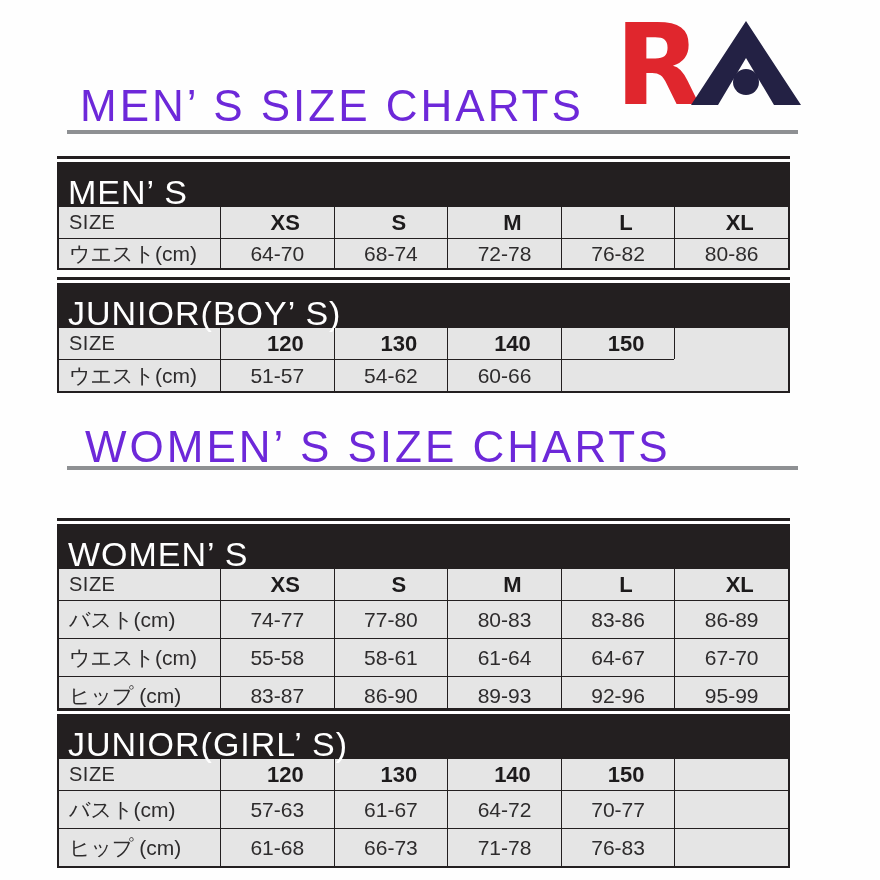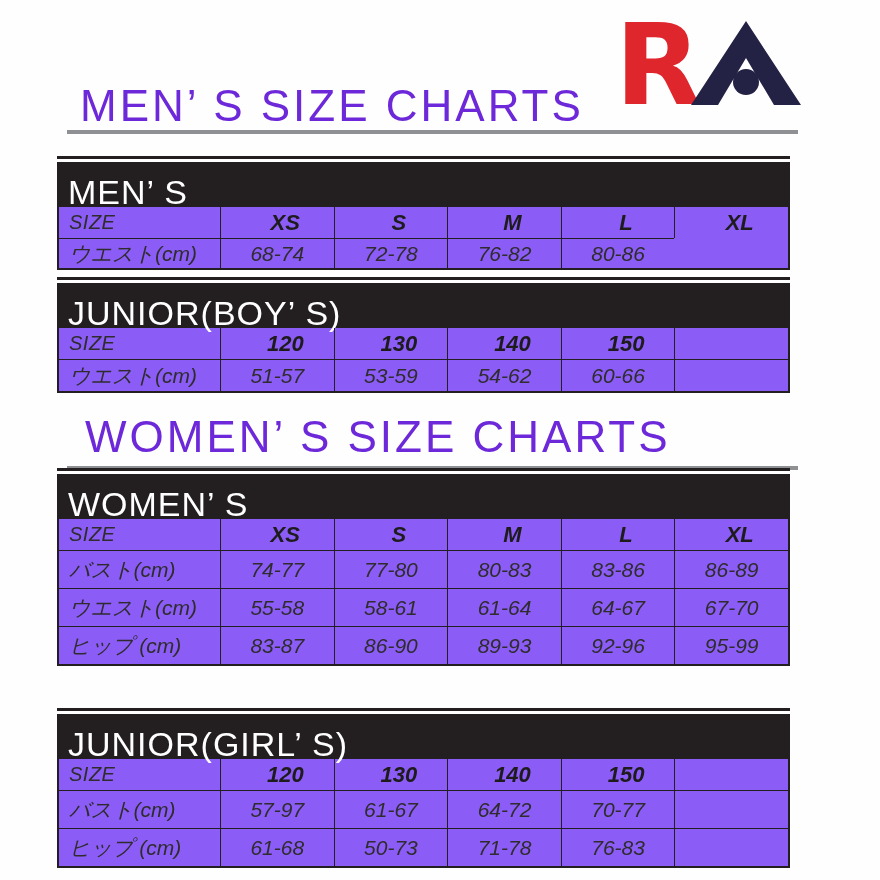--- a/index.html
+++ b/index.html
@@ -20,21 +20,21 @@
   
   .size-table{position:absolute;left:57px;width:733px;box-sizing:border-box;}
   .band{
     height:51px;box-sizing:border-box;
     background:linear-gradient(to bottom,#231f20 0px,#231f20 3px,#ffffff 3px,#ffffff 6px,#231f20 6px);
     color:#ffffff;display:flex;align-items:center;
     padding:22px 0 0 11px;font-size:34px;letter-spacing:1px;white-space:nowrap;
   }
   .grid{
     display:grid;grid-template-columns:161px repeat(5,1fr);
-    border:2px solid #231f20;border-top:none;box-sizing:border-box;background:#8b5cf6;font-style:italic;
+    border:2px solid #231f20;border-top:none;box-sizing:border-box;background:#e5e5e5;
   }
   .cell{
     display:flex;align-items:center;justify-content:center;box-sizing:border-box;
     font-size:21px;color:#2e2c2d;border-left:1.5px solid #231f20;border-top:1.5px solid #231f20;
     white-space:nowrap;overflow:hidden;
   }
   .cell.label{justify-content:flex-start;padding-left:10px;border-left:none;}
   .cell.first-row{border-top:none;}
   .cell.colhead{font-weight:bold;font-size:22px;color:#1d1b1c;padding-left:16px;}
   .cell.size-label{font-size:20px;letter-spacing:.5px;}
@@ -60,51 +60,51 @@
       <span>MEN’ S</span>
     </div>
     <div class="grid" style="grid-template-rows: 31px 30px;">
         <div class="cell label size-label first-row">SIZE</div>
         <div class="cell colhead first-row">XS</div>
         <div class="cell colhead first-row">S</div>
         <div class="cell colhead first-row">M</div>
         <div class="cell colhead first-row">L</div>
         <div class="cell colhead first-row">XL</div>
         <div class="cell label">ウエスト(cm)</div>
+        <div class="cell">64-70</div>
         <div class="cell">68-74</div>
         <div class="cell">72-78</div>
         <div class="cell">76-82</div>
         <div class="cell">80-86</div>
       </div>
   </div>
 
   <div class="size-table" style="top:277px;">
     <div class="band">
       <span>JUNIOR(BOY’ S)</span>
     </div>
     <div class="grid" style="grid-template-rows: 31px 32px;">
         <div class="cell label size-label first-row">SIZE</div>
         <div class="cell colhead first-row">120</div>
         <div class="cell colhead first-row">130</div>
         <div class="cell colhead first-row">140</div>
         <div class="cell colhead first-row">150</div>
         <div class="cell colhead first-row"></div>
         <div class="cell label">ウエスト(cm)</div>
         <div class="cell">51-57</div>
-        <div class="cell">53-59</div>
         <div class="cell">54-62</div>
         <div class="cell">60-66</div>
         <div class="cell"></div>
       </div>
   </div>
 
-  <div class="big-title" style="top:415px;left:85px;">WOMEN’ S SIZE CHARTS</div>
+  <div class="big-title" style="top:425px;left:85px;">WOMEN’ S SIZE CHARTS</div>
   <div class="title-underline" style="top:466px;"></div>
 
-  <div class="size-table" style="top:468px;">
+  <div class="size-table" style="top:518px;">
     <div class="band">
       <span>WOMEN’ S</span>
     </div>
     <div class="grid" style="grid-template-rows: 31px 38px 38px 38px;">
         <div class="cell label size-label first-row">SIZE</div>
         <div class="cell colhead first-row">XS</div>
         <div class="cell colhead first-row">S</div>
         <div class="cell colhead first-row">M</div>
         <div class="cell colhead first-row">L</div>
         <div class="cell colhead first-row">XL</div>
@@ -134,27 +134,27 @@
       <span>JUNIOR(GIRL’ S)</span>
     </div>
     <div class="grid" style="grid-template-rows: 31px 38px 38px;">
         <div class="cell label size-label first-row">SIZE</div>
         <div class="cell colhead first-row">120</div>
         <div class="cell colhead first-row">130</div>
         <div class="cell colhead first-row">140</div>
         <div class="cell colhead first-row">150</div>
         <div class="cell colhead first-row"></div>
         <div class="cell label">バスト(cm)</div>
-        <div class="cell">57-97</div>
+        <div class="cell">57-63</div>
         <div class="cell">61-67</div>
         <div class="cell">64-72</div>
         <div class="cell">70-77</div>
         <div class="cell"></div>
         <div class="cell label">ヒップ (cm)</div>
         <div class="cell">61-68</div>
-        <div class="cell">50-73</div>
+        <div class="cell">66-73</div>
         <div class="cell">71-78</div>
         <div class="cell">76-83</div>
         <div class="cell"></div>
       </div>
   </div>
 
 </div>
 
 </body></html>

